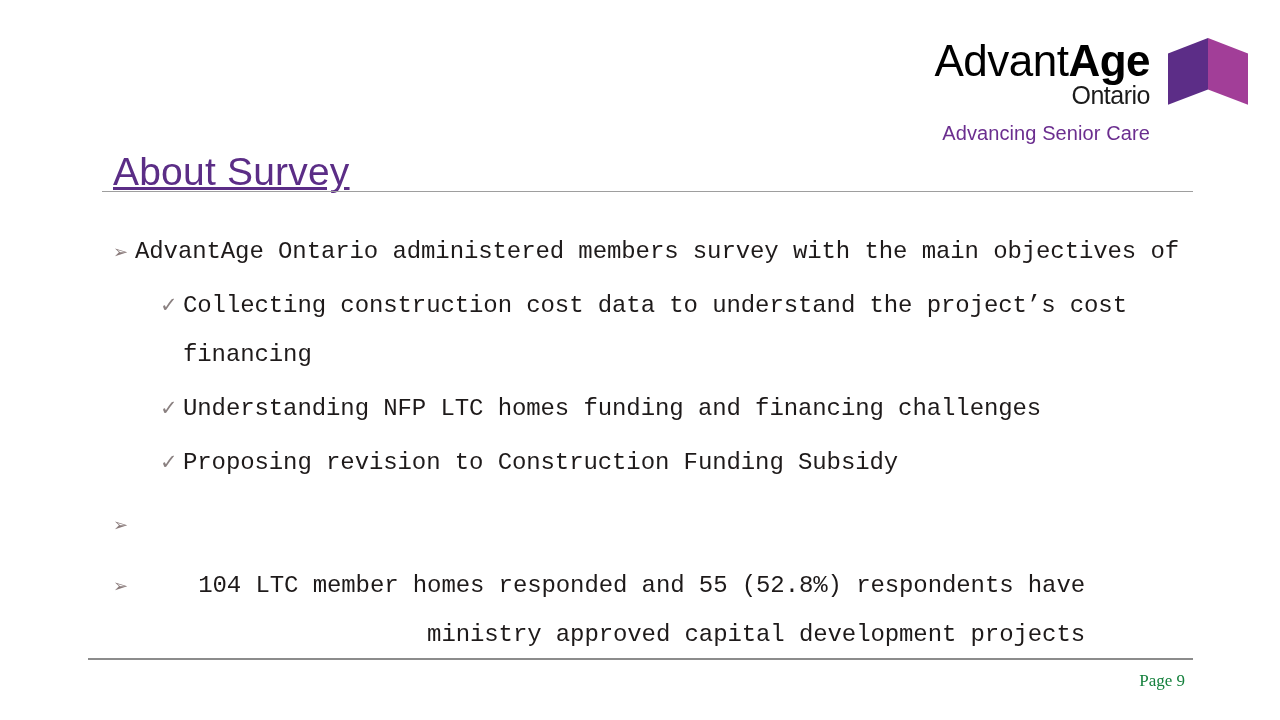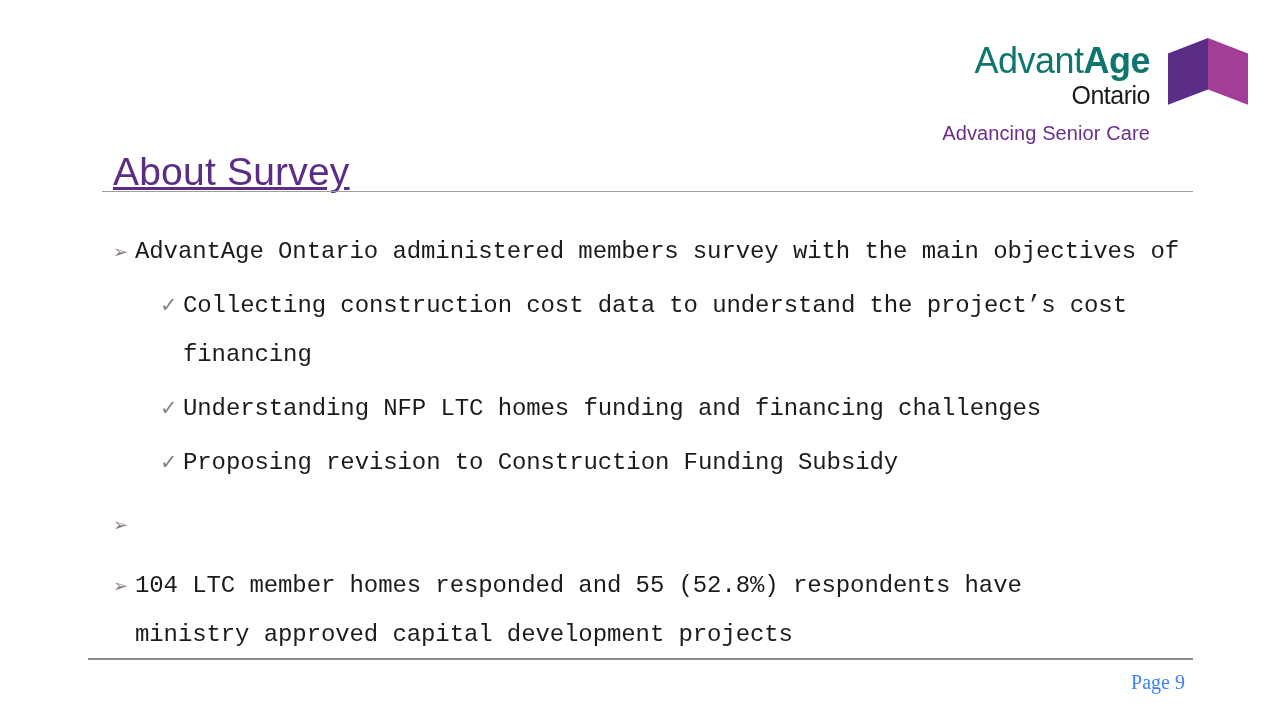--- a/index.html
+++ b/index.html
@@ -16,23 +16,23 @@
   .logo {
     position: absolute;
     top: 44px;
     right: 32px;
     display: flex;
     align-items: flex-start;
     gap: 18px;
   }
   .logo-text { text-align: right; }
   .logo-line1 {
-    font-size: 36px;
+    font-size: 44px;
     line-height: 34px;
-    color: #0f766e;
+    color: #000000;
     letter-spacing: -0.5px;
     font-weight: 400;
   }
   .logo-line1 b { font-weight: 700; }
   .logo-line2 {
     font-size: 25px;
     line-height: 34px;
     color: #1b1b1b;
     letter-spacing: -0.5px;
   }
@@ -87,38 +87,38 @@
     width: 22px;
     font-size: 18px;
     color: #8A7B7B;
   }
   .marker.check {
     width: 23px;
     font-size: 21px;
     color: #8A8080;
   }
   .btext { letter-spacing: -0.1px; font-family: Liberation Mono, monospace; }
-  .btext.wrap2 { max-width: 950px; }
+  .btext.wrap2 { max-width: 950px; text-align: right; }
 
   
   .footer-rule {
     position: absolute;
     left: 88px;
     top: 658px;
     width: 1105px;
     height: 2px;
     background: #8c8c8c;
   }
   .page-num {
     position: absolute;
     right: 95px;
     top: 671px;
     font-family: "Liberation Serif", "DejaVu Serif", serif;
-    font-size: 20px;
-    color: #3b82f6;
+    font-size: 17px;
+    color: #15803d;
   }
 </style>
 </head>
 <body>
 
 <div class="slide">
 
   <div class="logo">
     <div class="logo-text">
       <div class="logo-line1"><span>Advant</span><b>Age</b></div>

